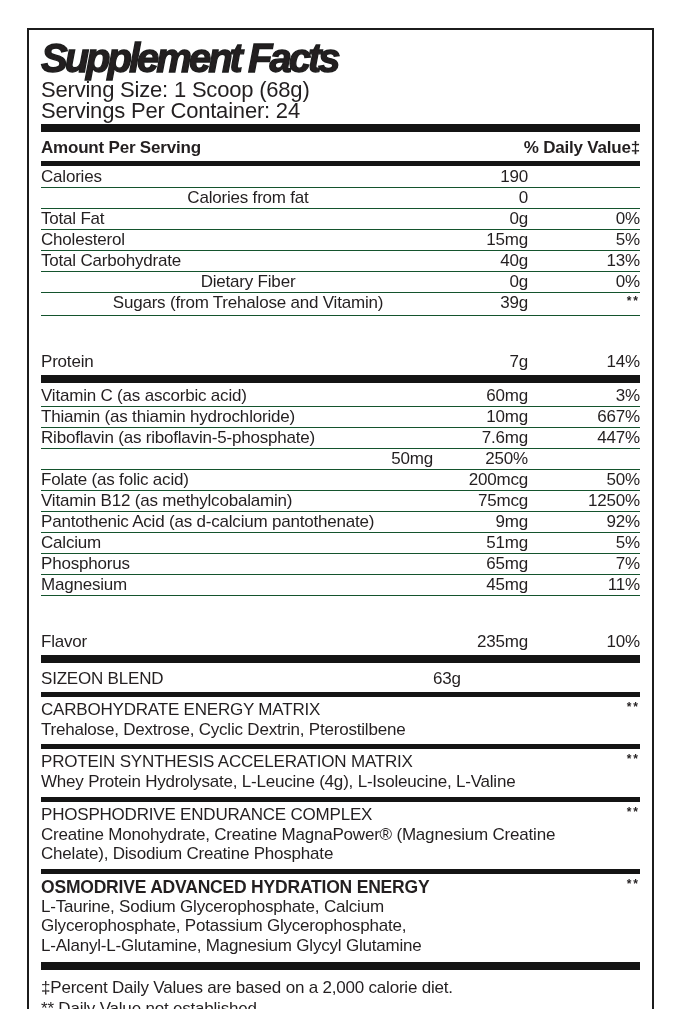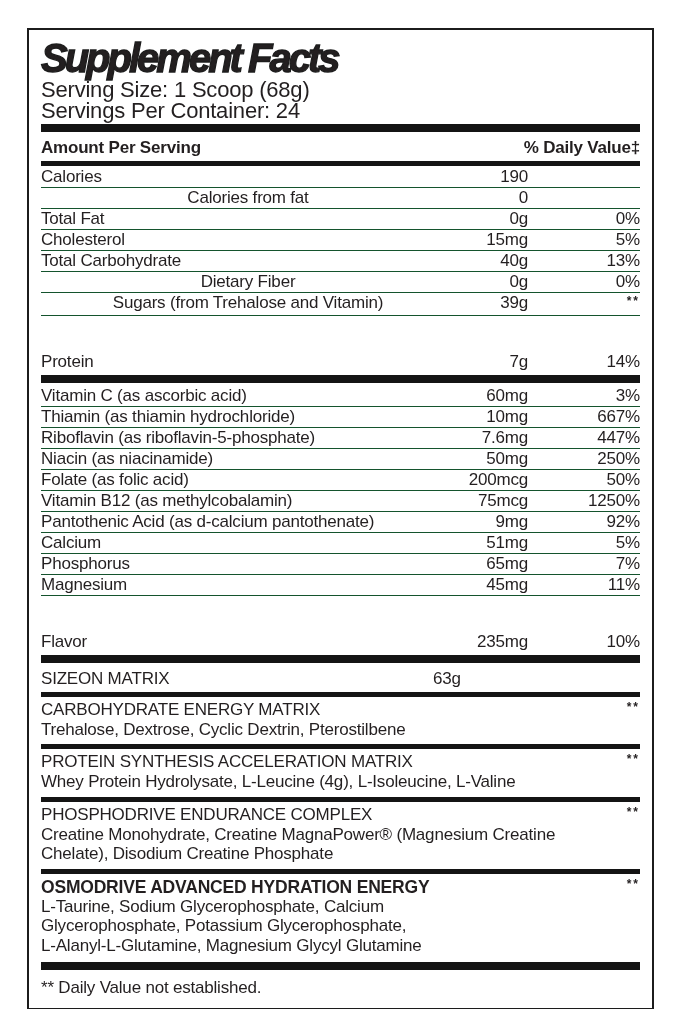--- a/index.html
+++ b/index.html
@@ -127,21 +127,20 @@
     <span class="dv">667%</span>
   </div>
 
   <div class="row">
     <span class="label">Riboflavin (as riboflavin-5-phosphate)</span>
     <span class="amt">7.6mg</span>
     <span class="dv">447%</span>
   </div>
 
   <div class="row">
-    <span class="label">Niacin (as niacinamide)</span>
     <span class="amt">50mg</span>
     <span class="dv">250%</span>
   </div>
 
   <div class="row">
     <span class="label">Folate (as folic acid)</span>
     <span class="amt">200mcg</span>
     <span class="dv">50%</span>
   </div>
 
@@ -178,21 +177,21 @@
   <div class="row">
     <span class="label">Flavor</span>
     <span class="amt">235mg</span>
     <span class="dv">10%</span>
   </div>
 </div>
 
     <div class="bar-thick"></div>
 
     <div class="blend-row">
-      <span class="label">SIZEON MATRIX</span>
+      <span class="label">SIZEON BLEND</span>
       <span class="amt">63g</span>
       <span class="dv"></span>
     </div>
 
     <div class="bar-med"></div>
 
     <div id="complex-sections">
   <div class="complex">
     <div class="c-head">
       <span class="c-h">CARBOHYDRATE ENERGY MATRIX</span>
@@ -225,20 +224,21 @@
     </div>
     <div class="c-ing">L-Taurine, Sodium Glycerophosphate, Calcium
 Glycerophosphate, Potassium Glycerophosphate,
 L-Alanyl-L-Glutamine, Magnesium Glycyl Glutamine</div>
   </div>
 </div>
 
     <div class="bar-thick"></div>
 
     <div class="footnotes">
+      <div>‡Percent Daily Values are based on a 2,000 calorie diet.</div>
       <div>** Daily Value not established.</div>
     </div>
 
   </div>
 
   <div class="outside">
     <div><b>OTHER INGREDIENTS:</b><span> Citric Acid, Malic Acid, Salt, Silica, Natural and Artificial Lemon Ice Flavor, Turmeric Powder (Color), Acesulfame Potassium, Sucralose.</span></div>
 
   </div>
 

